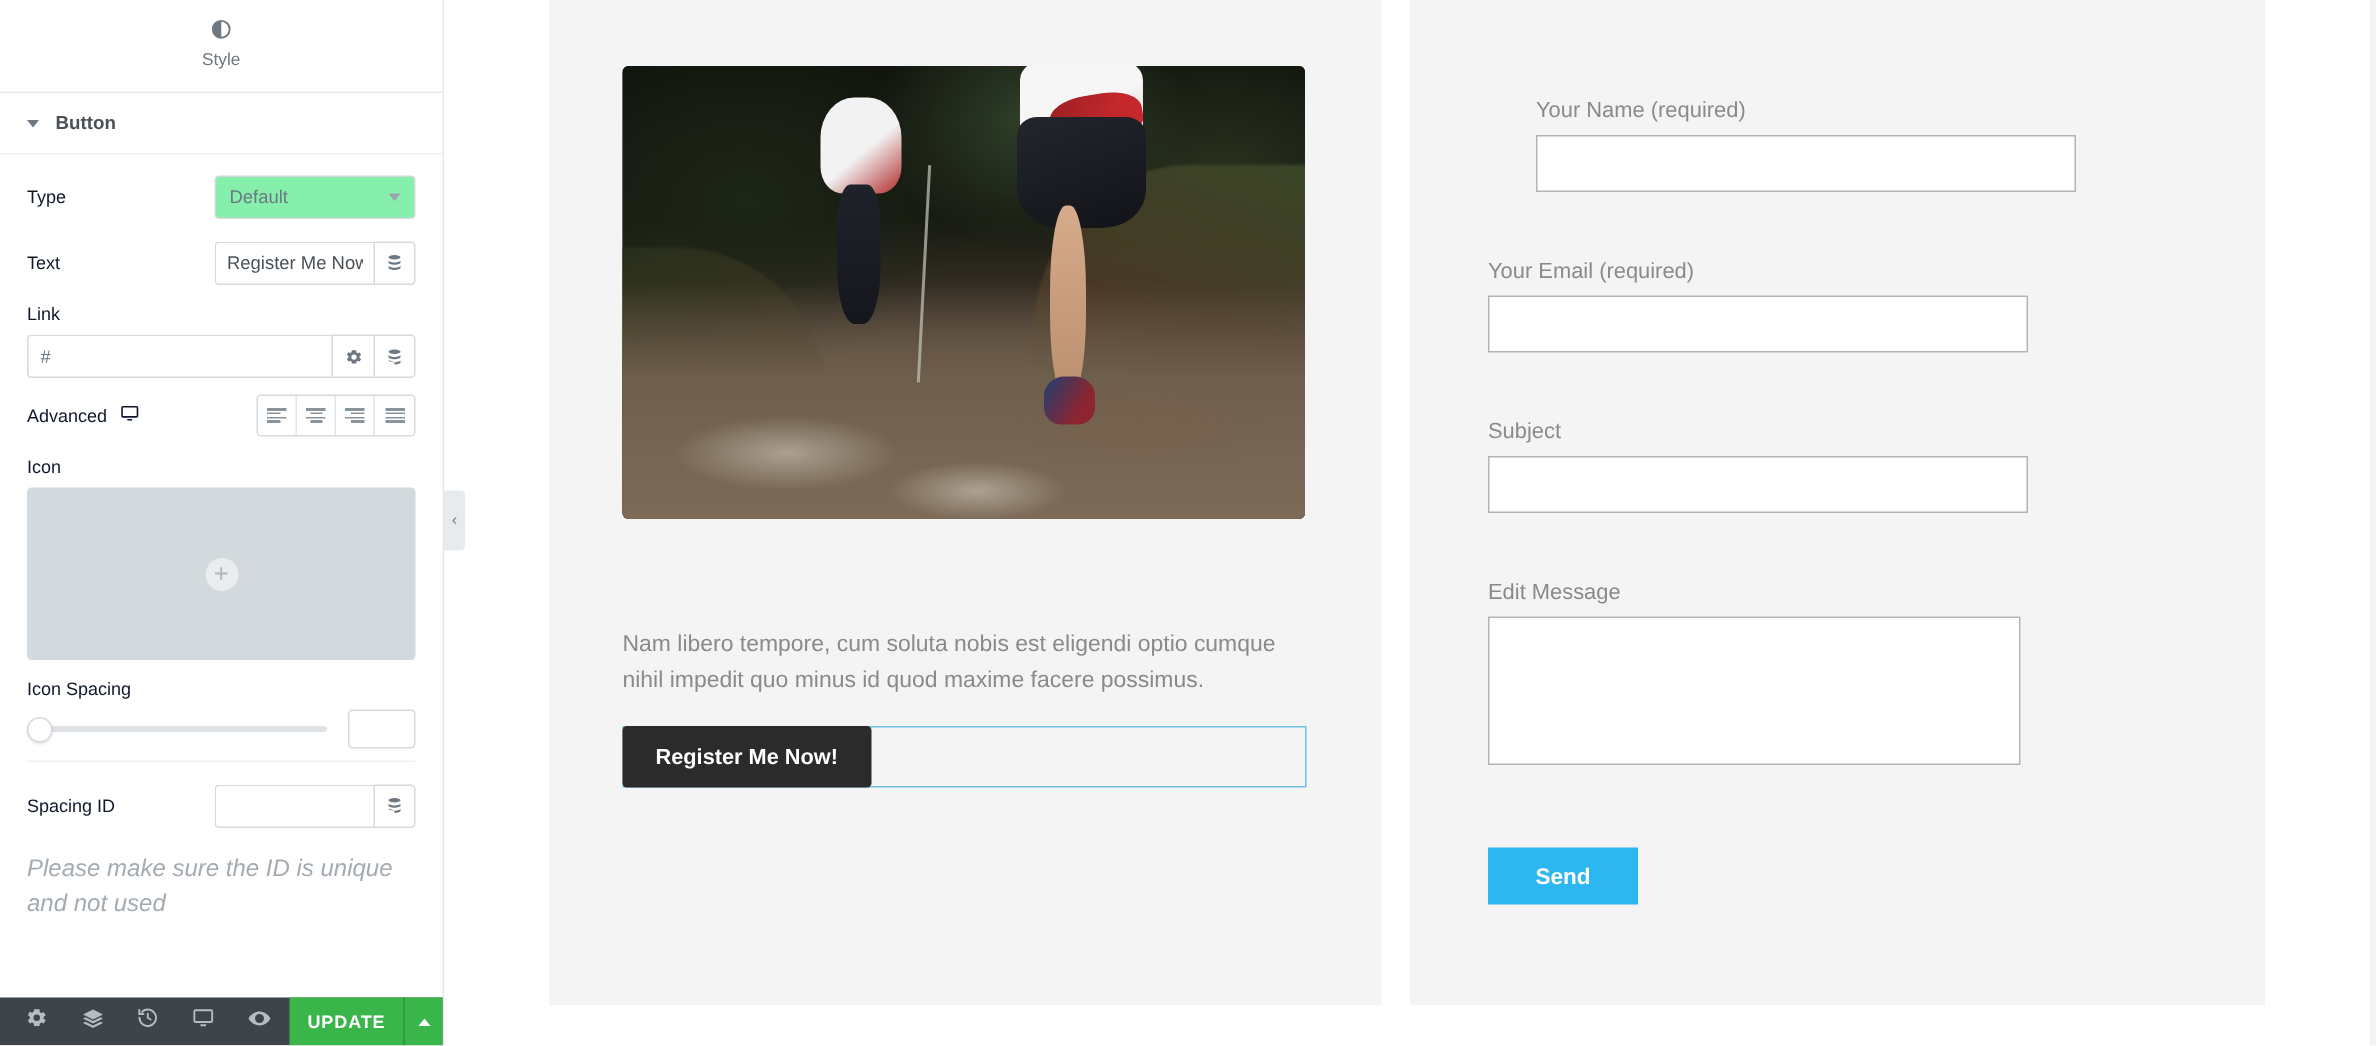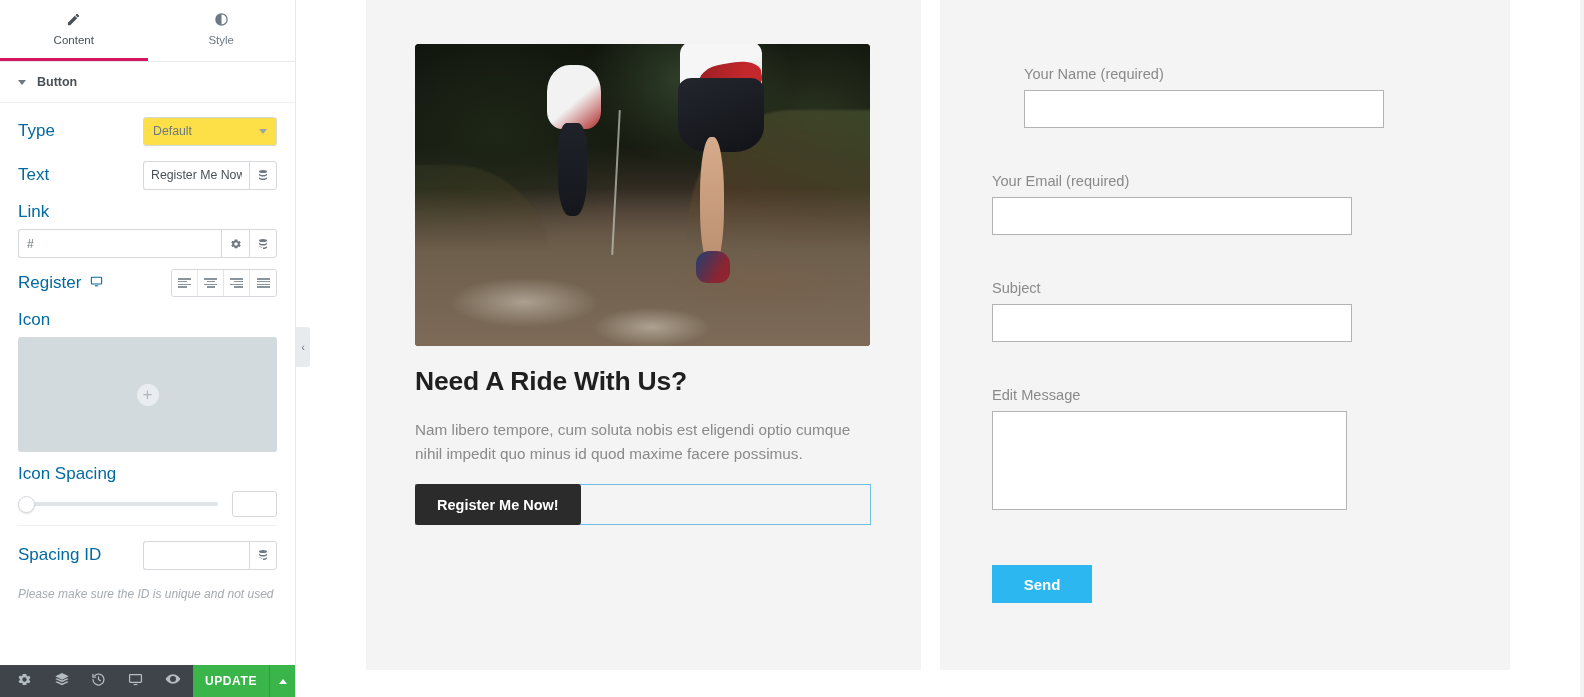--- a/index.html
+++ b/index.html
@@ -45,27 +45,27 @@
   .sec-header {
     height: 41px; display: flex; align-items: center; gap: 11px;
     padding: 0 18px; border-bottom: 1px solid #eef0f2; background:#fff; cursor: pointer;
   }
   .sec-header .caret { width: 0; height: 0; border-left: 4.5px solid transparent; border-right: 4.5px solid transparent;
                        border-top: 5px solid #6d7882; }
   .sec-title { font-size: 12.5px; font-weight: bold; color: #495157; }
 
   .ctrls { padding: 11px 18px 4px 18px; }
   .row { display: flex; align-items: center; min-height: 34px; margin-bottom: 10px; }
-  .row .lbl { font-size: 17px; color: #0369a1; flex: 1; display: flex; align-items: center; gap: 9px; }
+  .row .lbl { font-size: 12px; color: #0f172a; flex: 1; display: flex; align-items: center; gap: 9px; }
   .row.stack { display: block; margin-bottom: 8px; }
   .row.stack .lbl { margin-bottom: 7px; }
 
   .ctl-select {
     width: 134px; height: 29px; border: 1px solid #d5d8dc; border-radius: 3px;
-    background: #fde047; display: flex; align-items: center; padding: 1px 9px;
+    background: #86efac; display: flex; align-items: center; padding: 1px 9px;
     font-size: 12.3px; color: #6d7882; justify-content: space-between; cursor: pointer;
   }
   .sel-caret { width: 0; height: 0; border-left: 4.5px solid transparent; border-right: 4.5px solid transparent;
                border-top: 5px solid #9aa3ab; }
 
   .input-group { display: flex; width: 134px; height: 29px; }
   .input-group .txt {
     flex: 1; border: 1px solid #d5d8dc; border-right: none; border-radius: 3px 0 0 3px;
     font-size: 12.3px; color: #495157; padding: 0 7px; outline: none; background: #fff;
     font-family: "Liberation Sans", sans-serif; min-width: 0;
@@ -102,21 +102,21 @@
   .slider-row { display: flex; align-items: center; gap: 14px; }
   .slider { flex: 1; position: relative; height: 18px; display: flex; align-items: center; }
   .slider-track { width: 100%; height: 4px; background: #dfe3e6; border-radius: 2px; }
   .slider-knob { position: absolute; left: 0; width: 17px; height: 17px; border-radius: 50%;
                  background: #fff; border: 1px solid #d5d8dc; box-shadow: 0 1px 2px rgba(0,0,0,.12); cursor: pointer; }
   .num-input { width: 45px; height: 26px; border: 1px solid #d5d8dc; border-radius: 3px; background:#fff;
                outline:none; font-size:12px; color:#495157; padding: 0 6px;
                font-family: "Liberation Sans", sans-serif; }
 
   .divider { height: 1px; background: #eef0f2; margin: 8px 0 12px; }
-  .note { font-size: 12px; color: #a4abb1; font-style: italic; line-height: 1.45; padding: 0 18px; }
+  .note { font-size: 16px; color: #a4abb1; font-style: italic; line-height: 1.45; padding: 0 18px; }
 
   .panel-footer {
     position: absolute; left: 0; bottom: 0; width: 296px; height: 32px;
     background: #3f444b; display: flex; align-items: flex-end; padding-left: 6px;
   }
   .foot-btn { width: 37px; height: 32px; display: flex; align-items: center; justify-content: center;
               color: #b4bcc4; cursor: pointer; }
   .update-btn {
     margin-left: auto; height: 32px; background: #39b54a; color: #fff; font-weight: bold;
     font-size: 12px; letter-spacing: .6px; display: flex; align-items: center; justify-content: center;
@@ -218,28 +218,20 @@
 </style>
 </head>
 <body>
 
 <div id="app">
 
   <div id="panel">
 
 
     <div class="tabs">
-      <div class="tab active">
-        <span>
-          <svg width="15" height="15" viewBox="0 0 24 24" fill="currentColor">
-              <path d="M3 17.2V21h3.8L17.9 9.9l-3.8-3.8L3 17.2zM20.7 7.1c.4-.4.4-1 0-1.4l-2.4-2.4c-.4-.4-1-.4-1.4 0l-1.8 1.8 3.8 3.8 1.8-1.8z"></path>
-            </svg>
-        </span>
-        <span class="tab-label">Content</span>
-      </div>
       <div class="tab">
         <span>
           <svg width="15" height="15" viewBox="0 0 24 24" fill="currentColor">
               <path d="M12 2a10 10 0 100 20 10 10 0 000-20zm0 18V4a8 8 0 010 16z"></path>
             </svg>
         </span>
         <span class="tab-label">Style</span>
       </div>
     </div>
 
@@ -286,21 +278,21 @@
                 <ellipse cx="12" cy="5" rx="8" ry="3"></ellipse>
                 <path d="M4 9c0 1.7 3.6 3 8 3s8-1.3 8-3v3c0 1.7-3.6 3-8 3s-8-1.3-8-3V9z"></path>
                 <path d="M4 16c0 1.7 3.6 3 8 3s8-1.3 8-3v3c0 1.7-3.6 3-8 3v-3z"></path>
               </svg>
           </div>
         </div>
       </div>
 
       <div class="row">
         <span class="lbl">
-          <span>Register</span>
+          <span>Advanced</span>
           <span>
             <svg width="13" height="13" viewBox="0 0 24 24" fill="none" stroke="currentColor" stroke-width="2">
               <rect x="2.5" y="4" width="19" height="12.5" rx="1.2"></rect>
                 <path d="M9 20h6"></path>
             </svg>
           </span>
         </span>
         <div class="align-group">
           <div class="align-btn">
             <span style="display:block">
@@ -443,21 +435,20 @@
         </div>
         <div class="runnerB">
           <div class="shirt"></div>
             <div class="sash"></div>
             <div class="shorts"></div>
           <div class="leg1"></div>
             <div class="shoe"></div>
         </div>
       </div>
 
-      <div class="hd-title">Need A Ride With Us?</div>
       <div class="hd-para">Nam libero tempore, cum soluta nobis est eligendi optio cumque nihil impedit quo minus id quod maxime facere possimus.</div>
 
       <div class="btn-wrap">
         <div class="cta-btn">Register Me Now!</div>
       </div>
     </div>
 
     <div class="col-right">
       <div class="fld" style="left:52px; top:66px; width:360px;margin-left:32px;">
         <div class="flabel">Your Name (required)</div>

